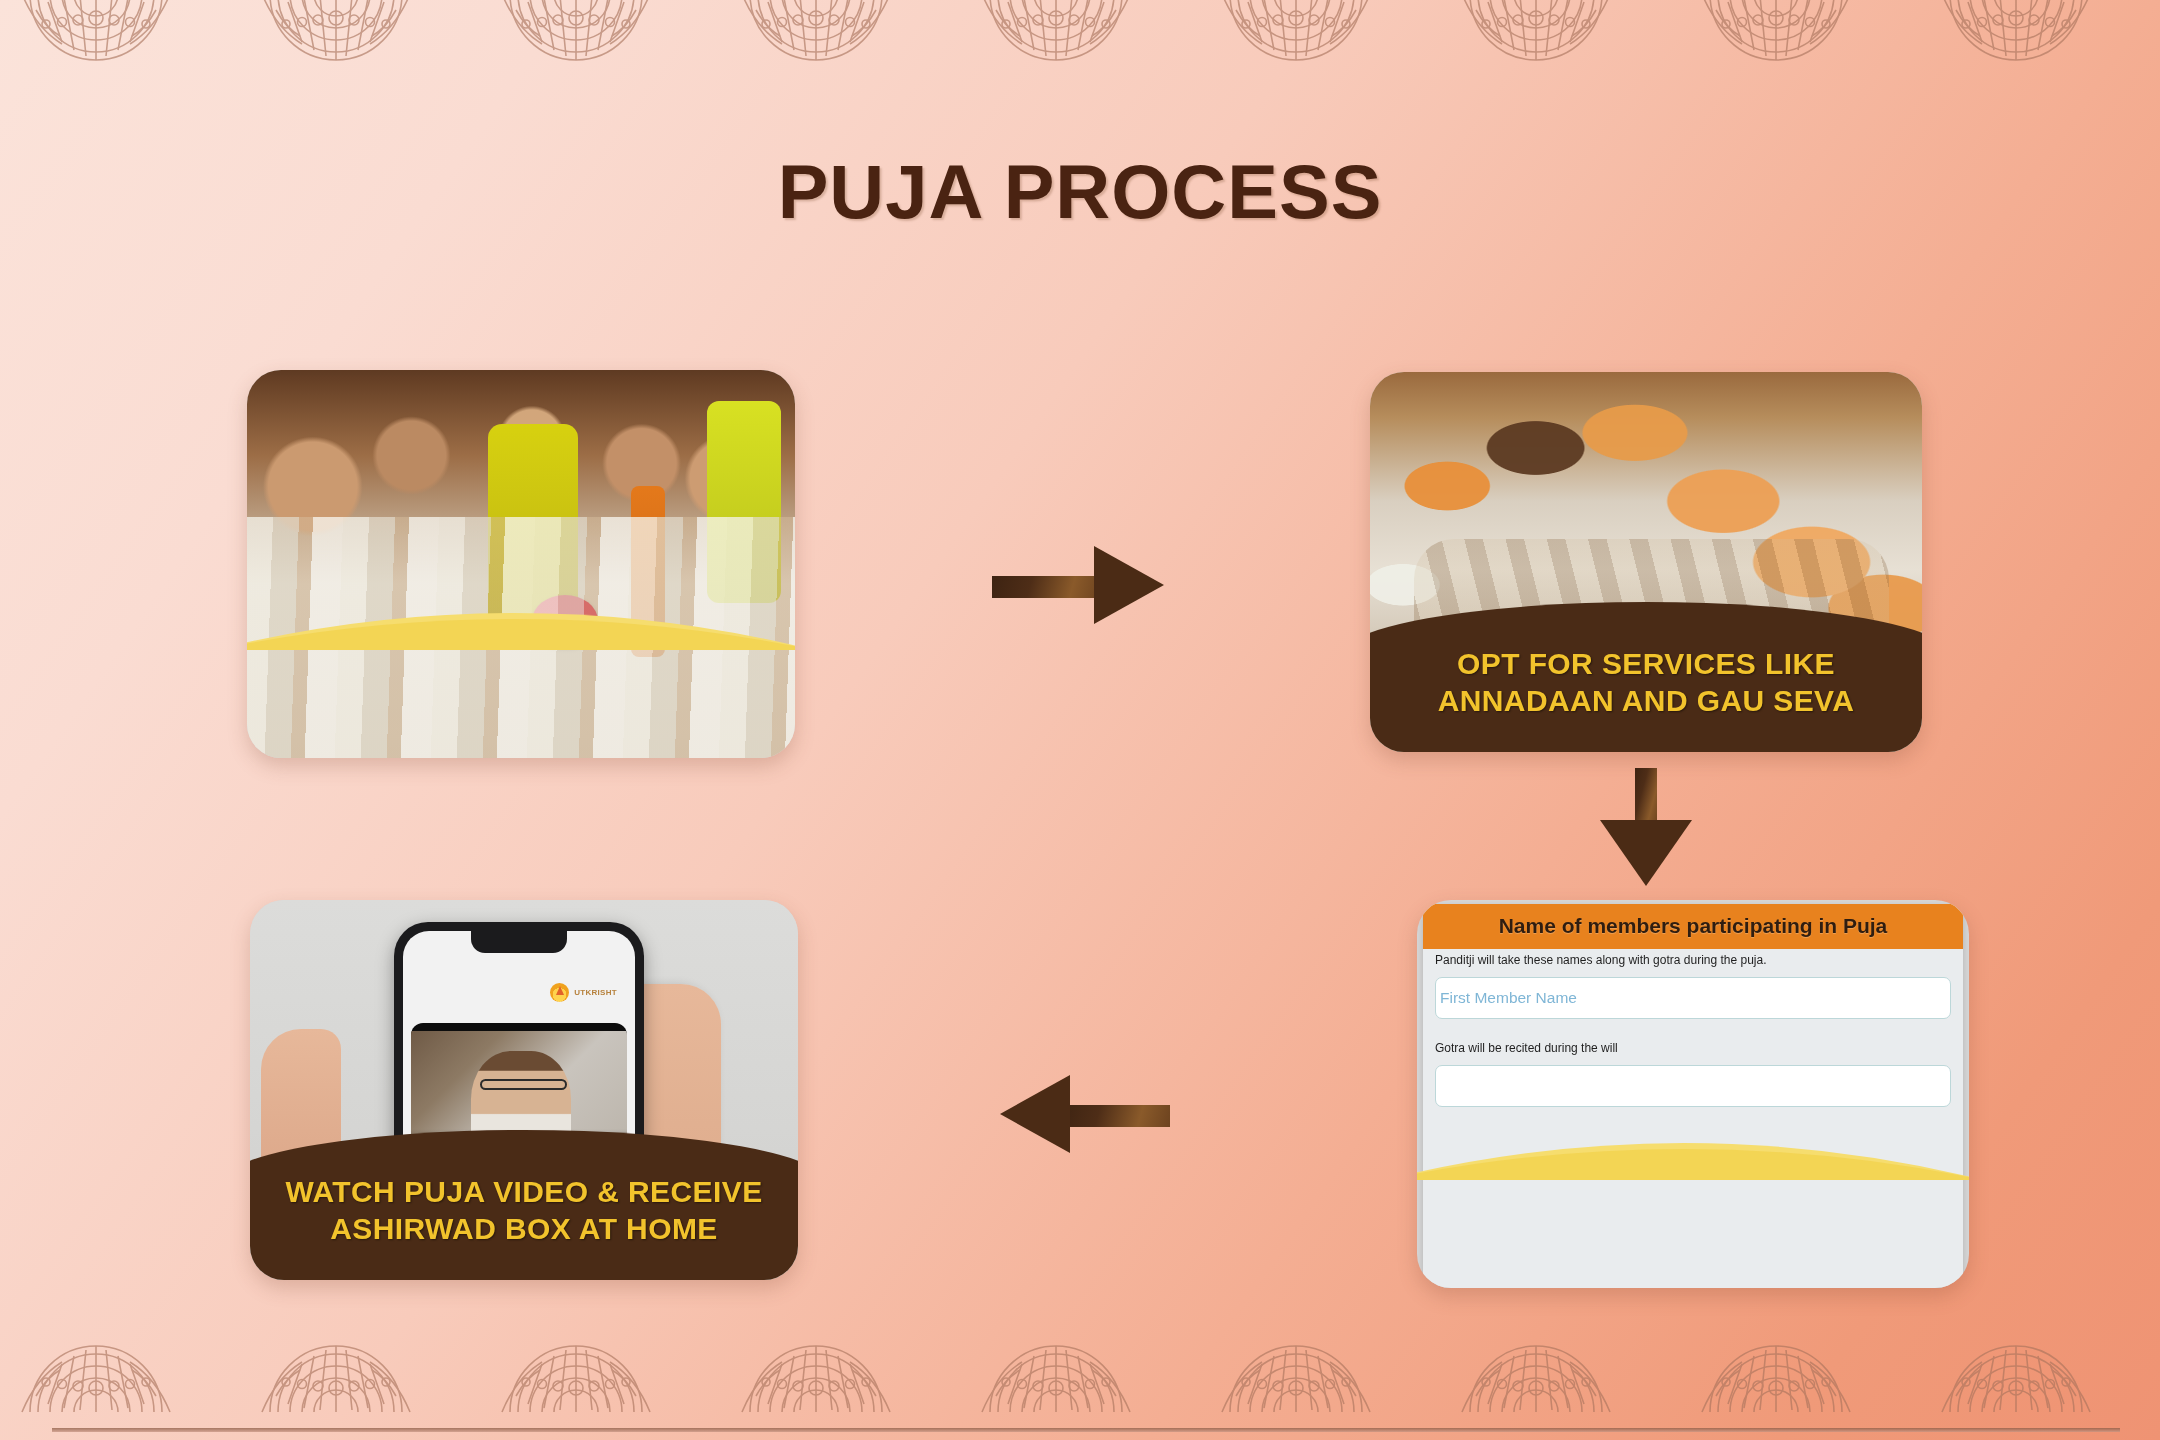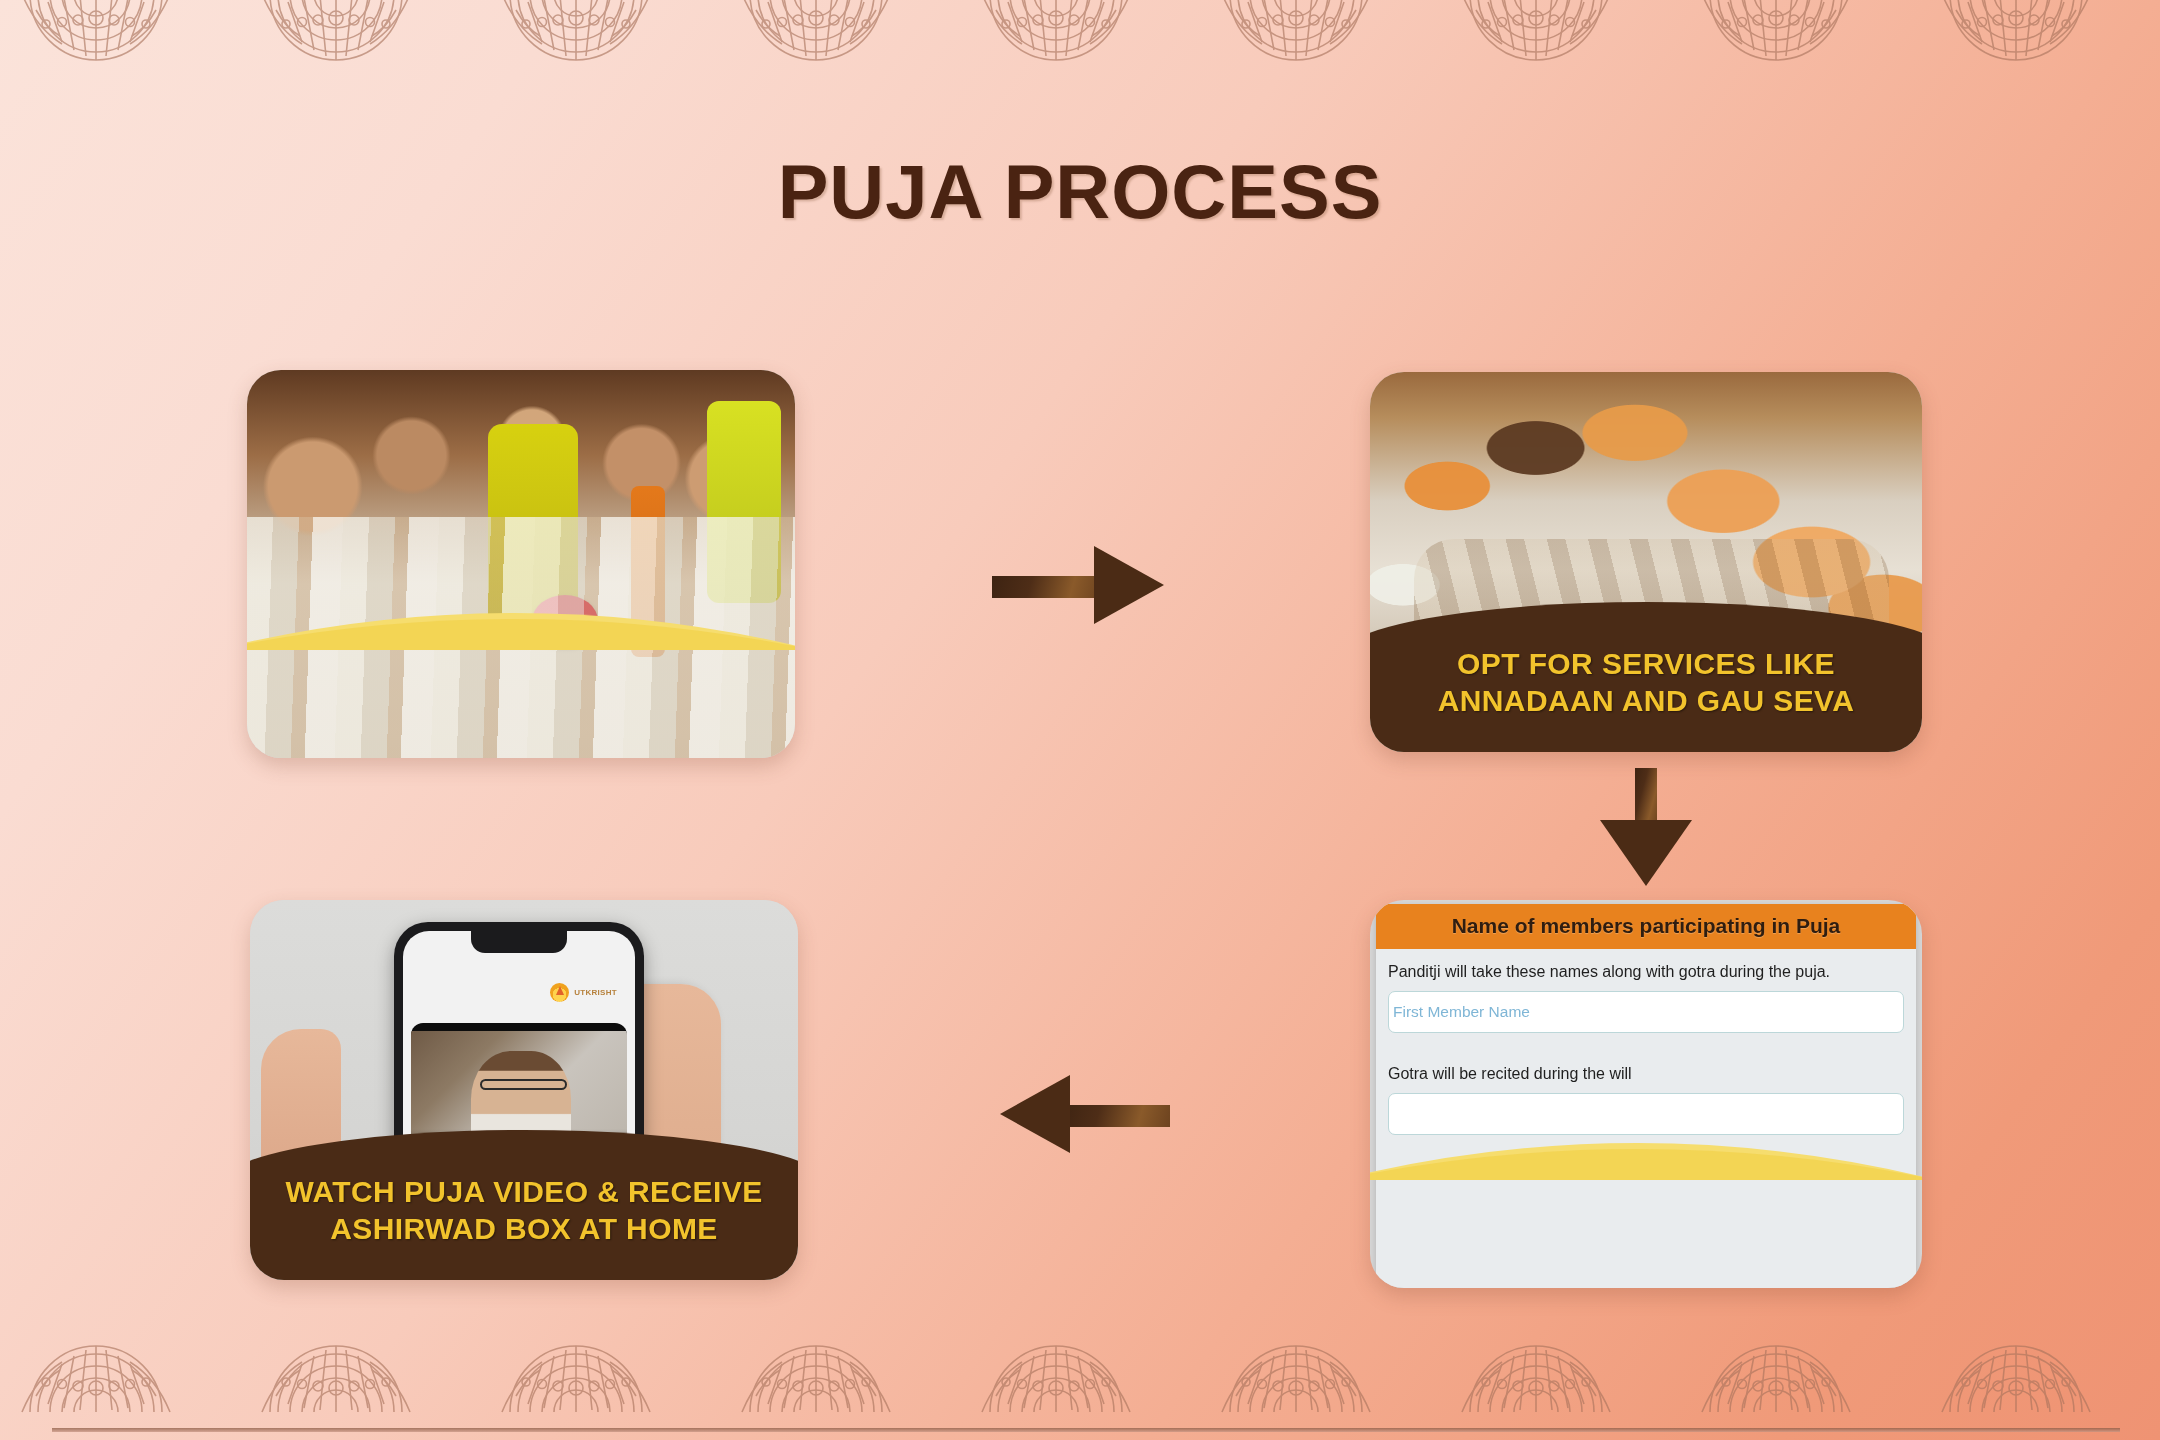--- a/index.html
+++ b/index.html
@@ -90,21 +90,21 @@
     pointer-events: none;
   }
 
   
   #card1 { left: 247px; top: 370px; width: 548px; height: 388px; }
   
   #card2 { left: 1370px; top: 372px; width: 552px; height: 380px; }
   
   #card3 { left: 250px; top: 900px; width: 548px; height: 380px; }
   
-  #card4 { left: 1370px; top: 900px; width: 552px; height: 388px; }
+  #card4 { left: 1417px; top: 900px; width: 552px; height: 388px; }
 
   
   .photo-priests {
     position: absolute; inset: 0;
     background:
       radial-gradient(circle at 12% 30%, #c99a72 0 8%, transparent 9%),
       radial-gradient(circle at 30% 22%, #b98a64 0 7%, transparent 8%),
       radial-gradient(circle at 52% 18%, #d0a67d 0 7%, transparent 8%),
       radial-gradient(circle at 72% 24%, #c1906a 0 7%, transparent 8%),
       radial-gradient(circle at 88% 28%, #cb9c74 0 7%, transparent 8%),
@@ -292,23 +292,23 @@
   .form-bar {
     background:#e8821e;
     color:#2f1d10;
     font-weight:bold;
     font-size:21px;
     text-align:center;
     padding:10px 6px 11px;
     text-shadow:0 1px 1px rgba(255,255,255,.25);
   }
   .form-note {
-    font-size:16px;
+    font-size:12px;
     color:#1f1f1f;
-    padding:14px 12px 10px;
+    padding:4px 12px 10px;
   }
   .form-input {
     margin:0 12px 18px;
     background:#ffffff;
     border:1.6px solid #bcd7d9;
     border-radius:7px;
     padding:11px 4px;
     font-size:15.5px;
     color:#7fb6d6;
   }

